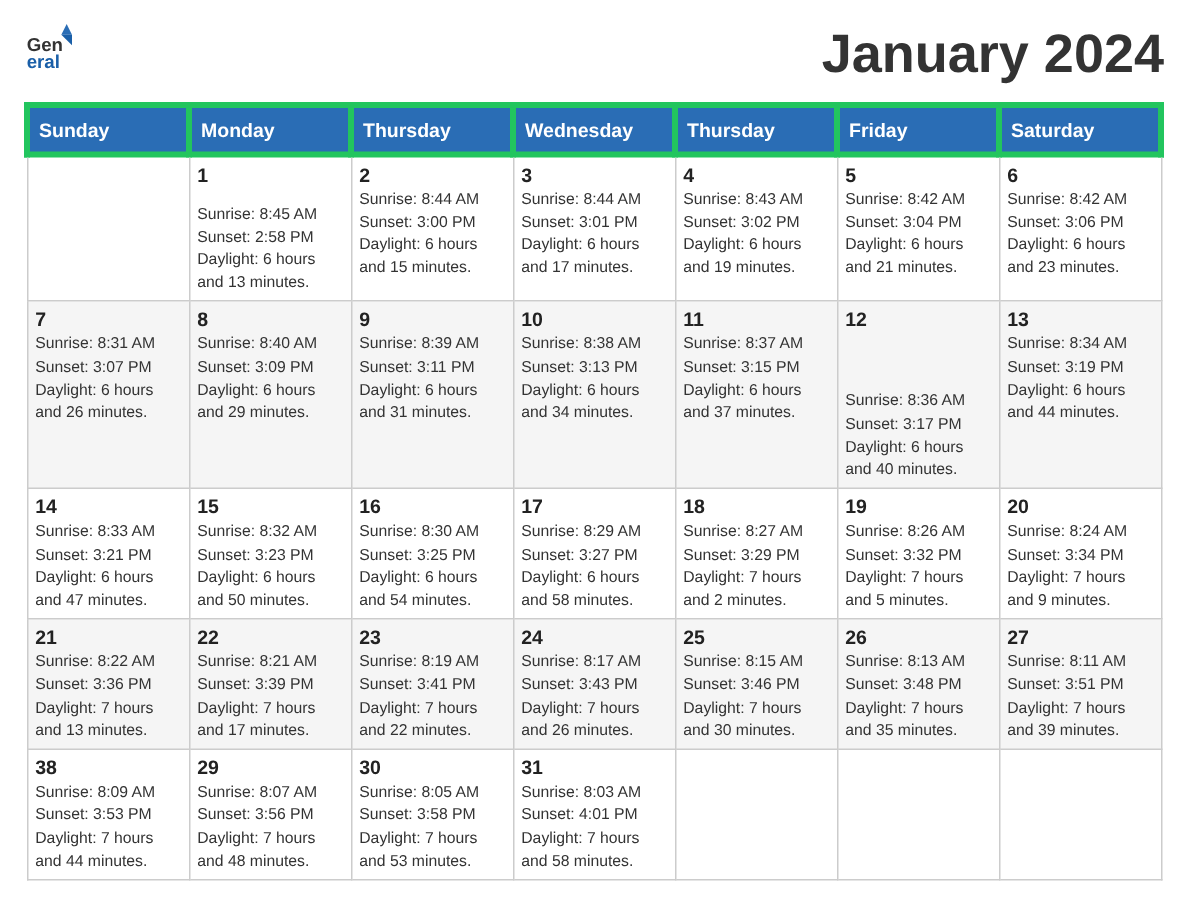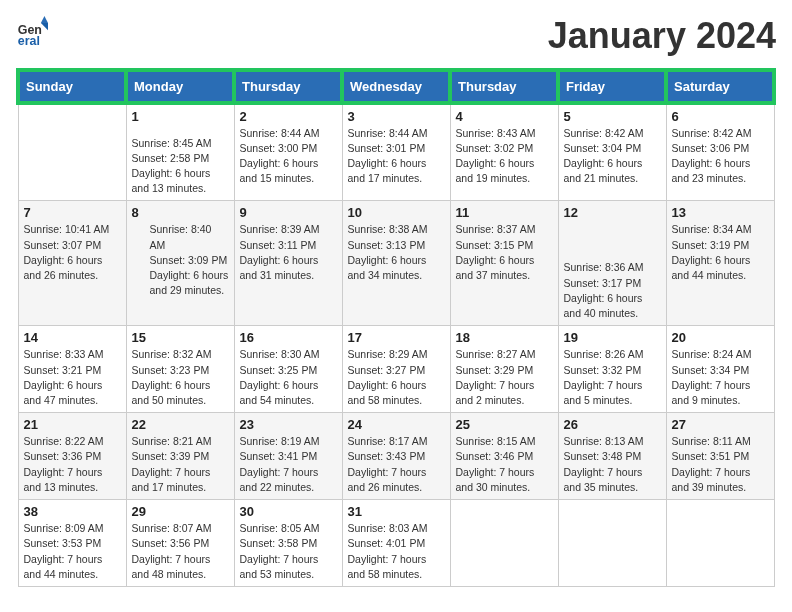--- a/index.html
+++ b/index.html
@@ -160,28 +160,28 @@
           <span class="day-number">6</span>
           <div class="day-detail" style="white-space: pre-line;">Sunrise: 8:42 AM
 Sunset: 3:06 PM
 Daylight: 6 hours
 and 23 minutes.</div>
         </td>
       </tr>
       <tr>
         <td>
           <span class="day-number">7</span>
-          <div class="day-detail" style="white-space: pre-line;">Sunrise: 10:41 AM
+          <div class="day-detail" style="white-space: pre-line;">Sunrise: 8:31 AM
 Sunset: 3:07 PM
 Daylight: 6 hours
 and 26 minutes.</div>
         </td>
         <td>
           <span class="day-number">8</span>
-          <div class="day-detail" style="white-space: pre-line; margin-left: 18px;">Sunrise: 8:40 AM
+          <div class="day-detail" style="white-space: pre-line;">Sunrise: 8:40 AM
 Sunset: 3:09 PM
 Daylight: 6 hours
 and 29 minutes.</div>
         </td>
         <td>
           <span class="day-number">9</span>
           <div class="day-detail" style="white-space: pre-line;">Sunrise: 8:39 AM
 Sunset: 3:11 PM
 Daylight: 6 hours
 and 31 minutes.</div>

